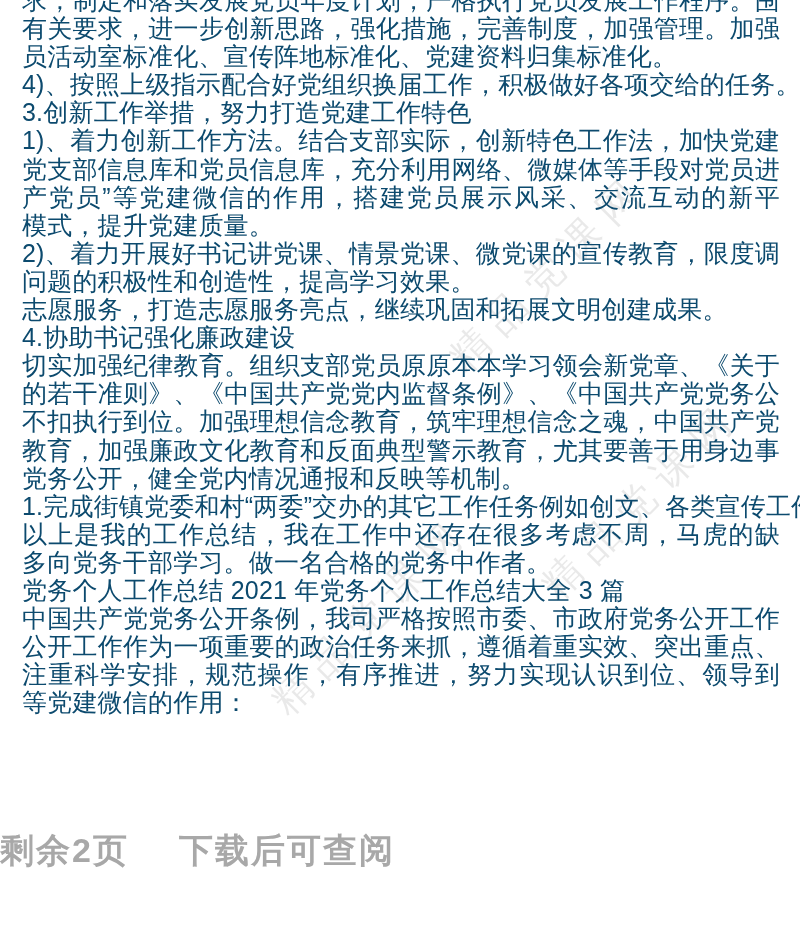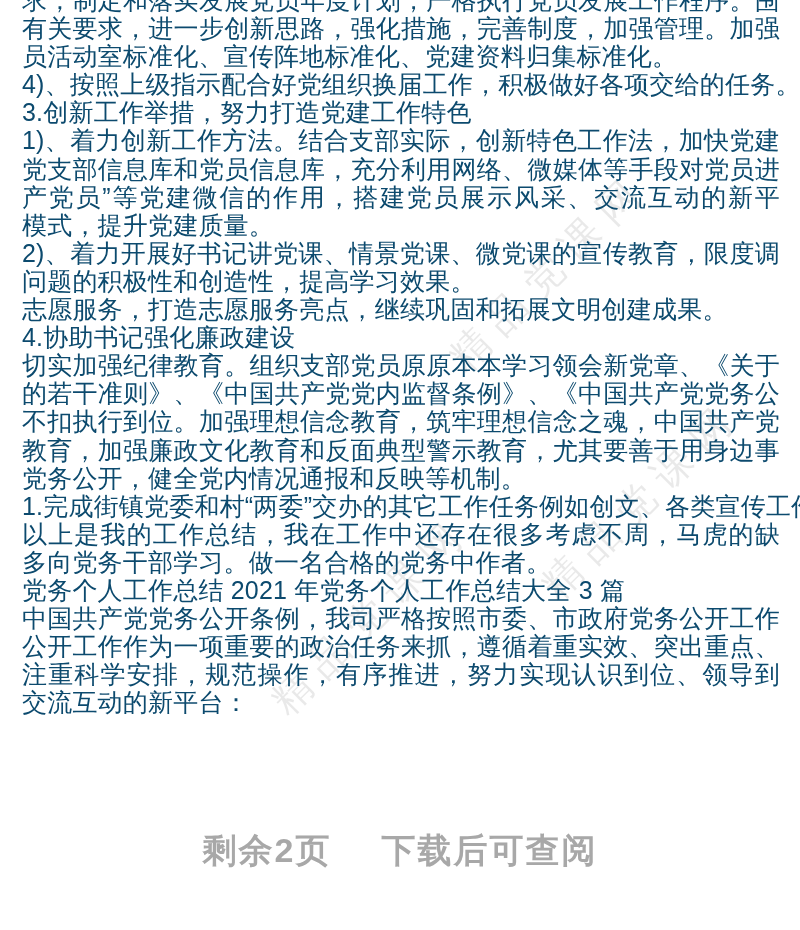--- a/index.html
+++ b/index.html
@@ -35,21 +35,21 @@
     text-align: justify;
     text-align-last: justify;
     overflow: hidden;
     height: 28.1px;
   }
   .footer-hint {
     position: absolute;
     left: 0;
     right: 0;
     top: 828px;
-    text-align: center;
+    text-align: left;
     font-size: 34px;
     font-weight: bold;
     color: #a8a8a8;
     letter-spacing: 2px;
   }
   .footer-hint .gap {
     display: inline-block;
     width: 50px;
   }
   .wm {
@@ -94,20 +94,20 @@
     <div class="ln j">不扣执行到位。加强理想信念教育，筑牢理想信念之魂，中国共产党党务公开条例。利用远程</div>
     <div class="ln j">教育，加强廉政文化教育和反面典型警示教育，尤其要善于用身边事教育人、震撼人。推进</div>
     <div class="ln">党务公开，健全党内情况通报和反映等机制。</div>
     <div class="ln">1.完成街镇党委和村“两委”交办的其它工作任务例如创文、各类宣传工作。</div>
     <div class="ln j">以上是我的工作总结，我在工作中还存在很多考虑不周，马虎的缺点，在各个领域今后还需</div>
     <div class="ln">多向党务干部学习。做一名合格的党务中作者。</div>
     <div class="ln">党务个人工作总结 2021 年党务个人工作总结大全 3 篇</div>
     <div class="ln j">中国共产党党务公开条例，我司严格按照市委、市政府党务公开工作任务要求，切实把党务</div>
     <div class="ln j">公开工作作为一项重要的政治任务来抓，遵循着重实效、突出重点、积极稳妥的基本方针，</div>
     <div class="ln j">注重科学安排，规范操作，有序推进，努力实现认识到位、领导到位、措施到位、落实到位，</div>
-    <div class="ln">交流互动的新平台：</div>
+    <div class="ln">等党建微信的作用：</div>
   </div>
 
   <div class="footer-hint">
     <span>剩余2页</span><span class="gap"></span><span>下载后可查阅</span>
   </div>
 
 </div>
 
 </body></html>

